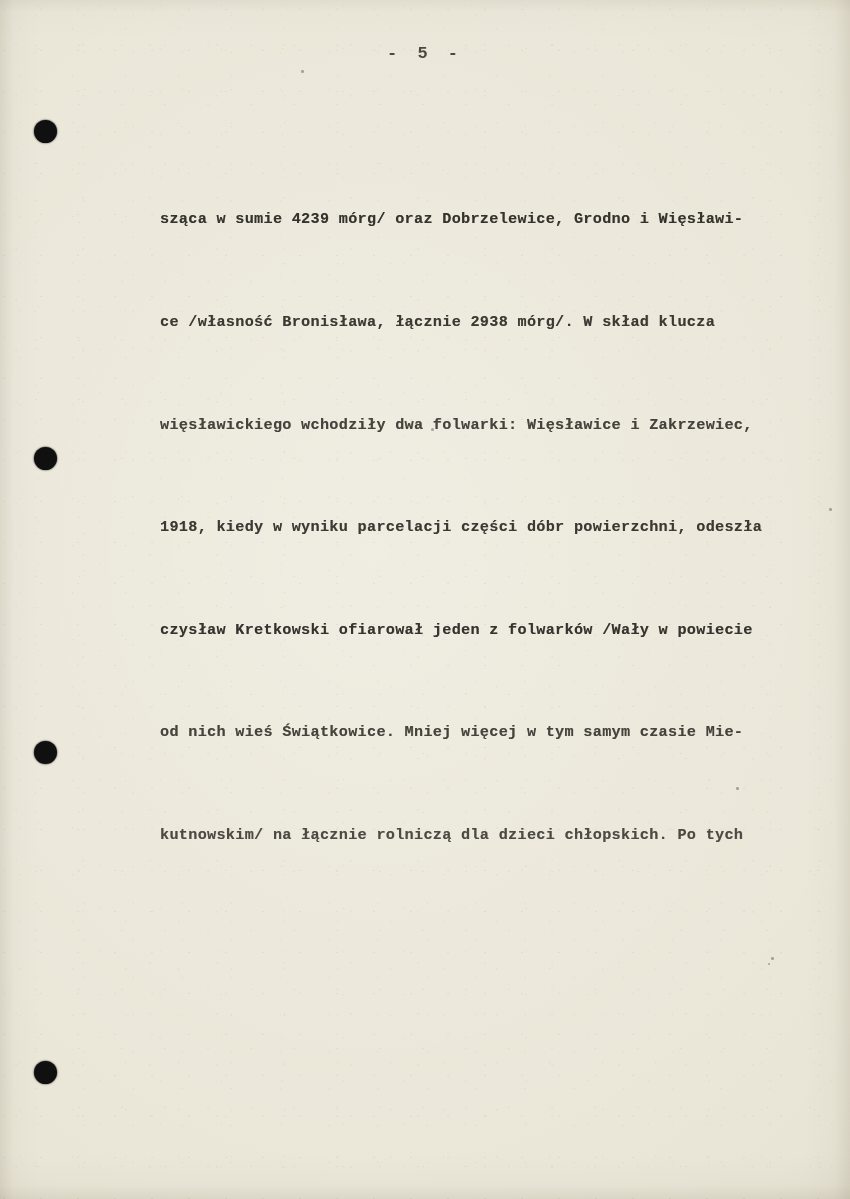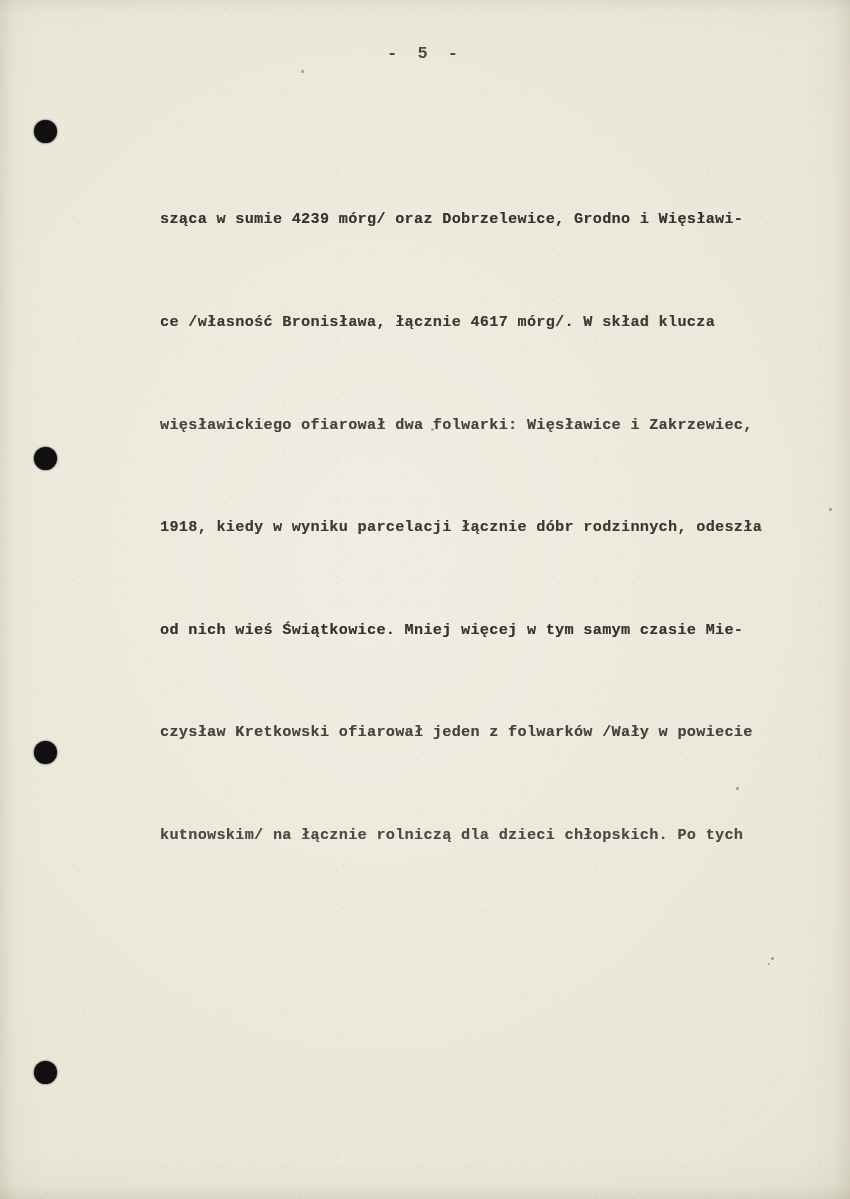--- a/index.html
+++ b/index.html
@@ -139,25 +139,25 @@
 
   <div class="hole" style="top:120px;"></div>
   <div class="hole" style="top:447px;"></div>
   <div class="hole" style="top:741px;"></div>
   <div class="hole" style="top:1061px;"></div>
 
   <div class="folio">-  5  -</div>
 
   <div class="typescript">
     <span class="line">sząca w sumie 4239 mórg/ oraz Dobrzelewice, Grodno i Więsławi-</span>
-    <span class="line">ce /własność Bronisława, łącznie 4617 mórg/. W skład klucza</span>
-    <span class="line">więsławickiego ofiarował dwa folwarki: Więsławice i Zakrzewiec,</span>
-    <span class="line">1918, kiedy w wyniku parcelacji łącznie dóbr rodzinnych, odeszła</span>
+    <span class="line">ce /własność Bronisława, łącznie 2938 mórg/. W skład klucza</span>
+    <span class="line">więsławickiego wchodziły dwa folwarki: Więsławice i Zakrzewiec,</span>
+    <span class="line">1918, kiedy w wyniku parcelacji części dóbr powierzchni, odeszła</span>
+    <span class="line">czysław Kretkowski ofiarował jeden z folwarków /Wały w powiecie</span>
     <span class="line">od nich wieś Świątkowice. Mniej więcej w tym samym czasie Mie-</span>
-    <span class="line">czysław Kretkowski ofiarował jeden z folwarków /Wały w powiecie</span>
     <span class="line">kutnowskim/ na łącznie rolniczą dla dzieci chłopskich. Po tych</span>
     
     
     
     
     
     
     
     
     

